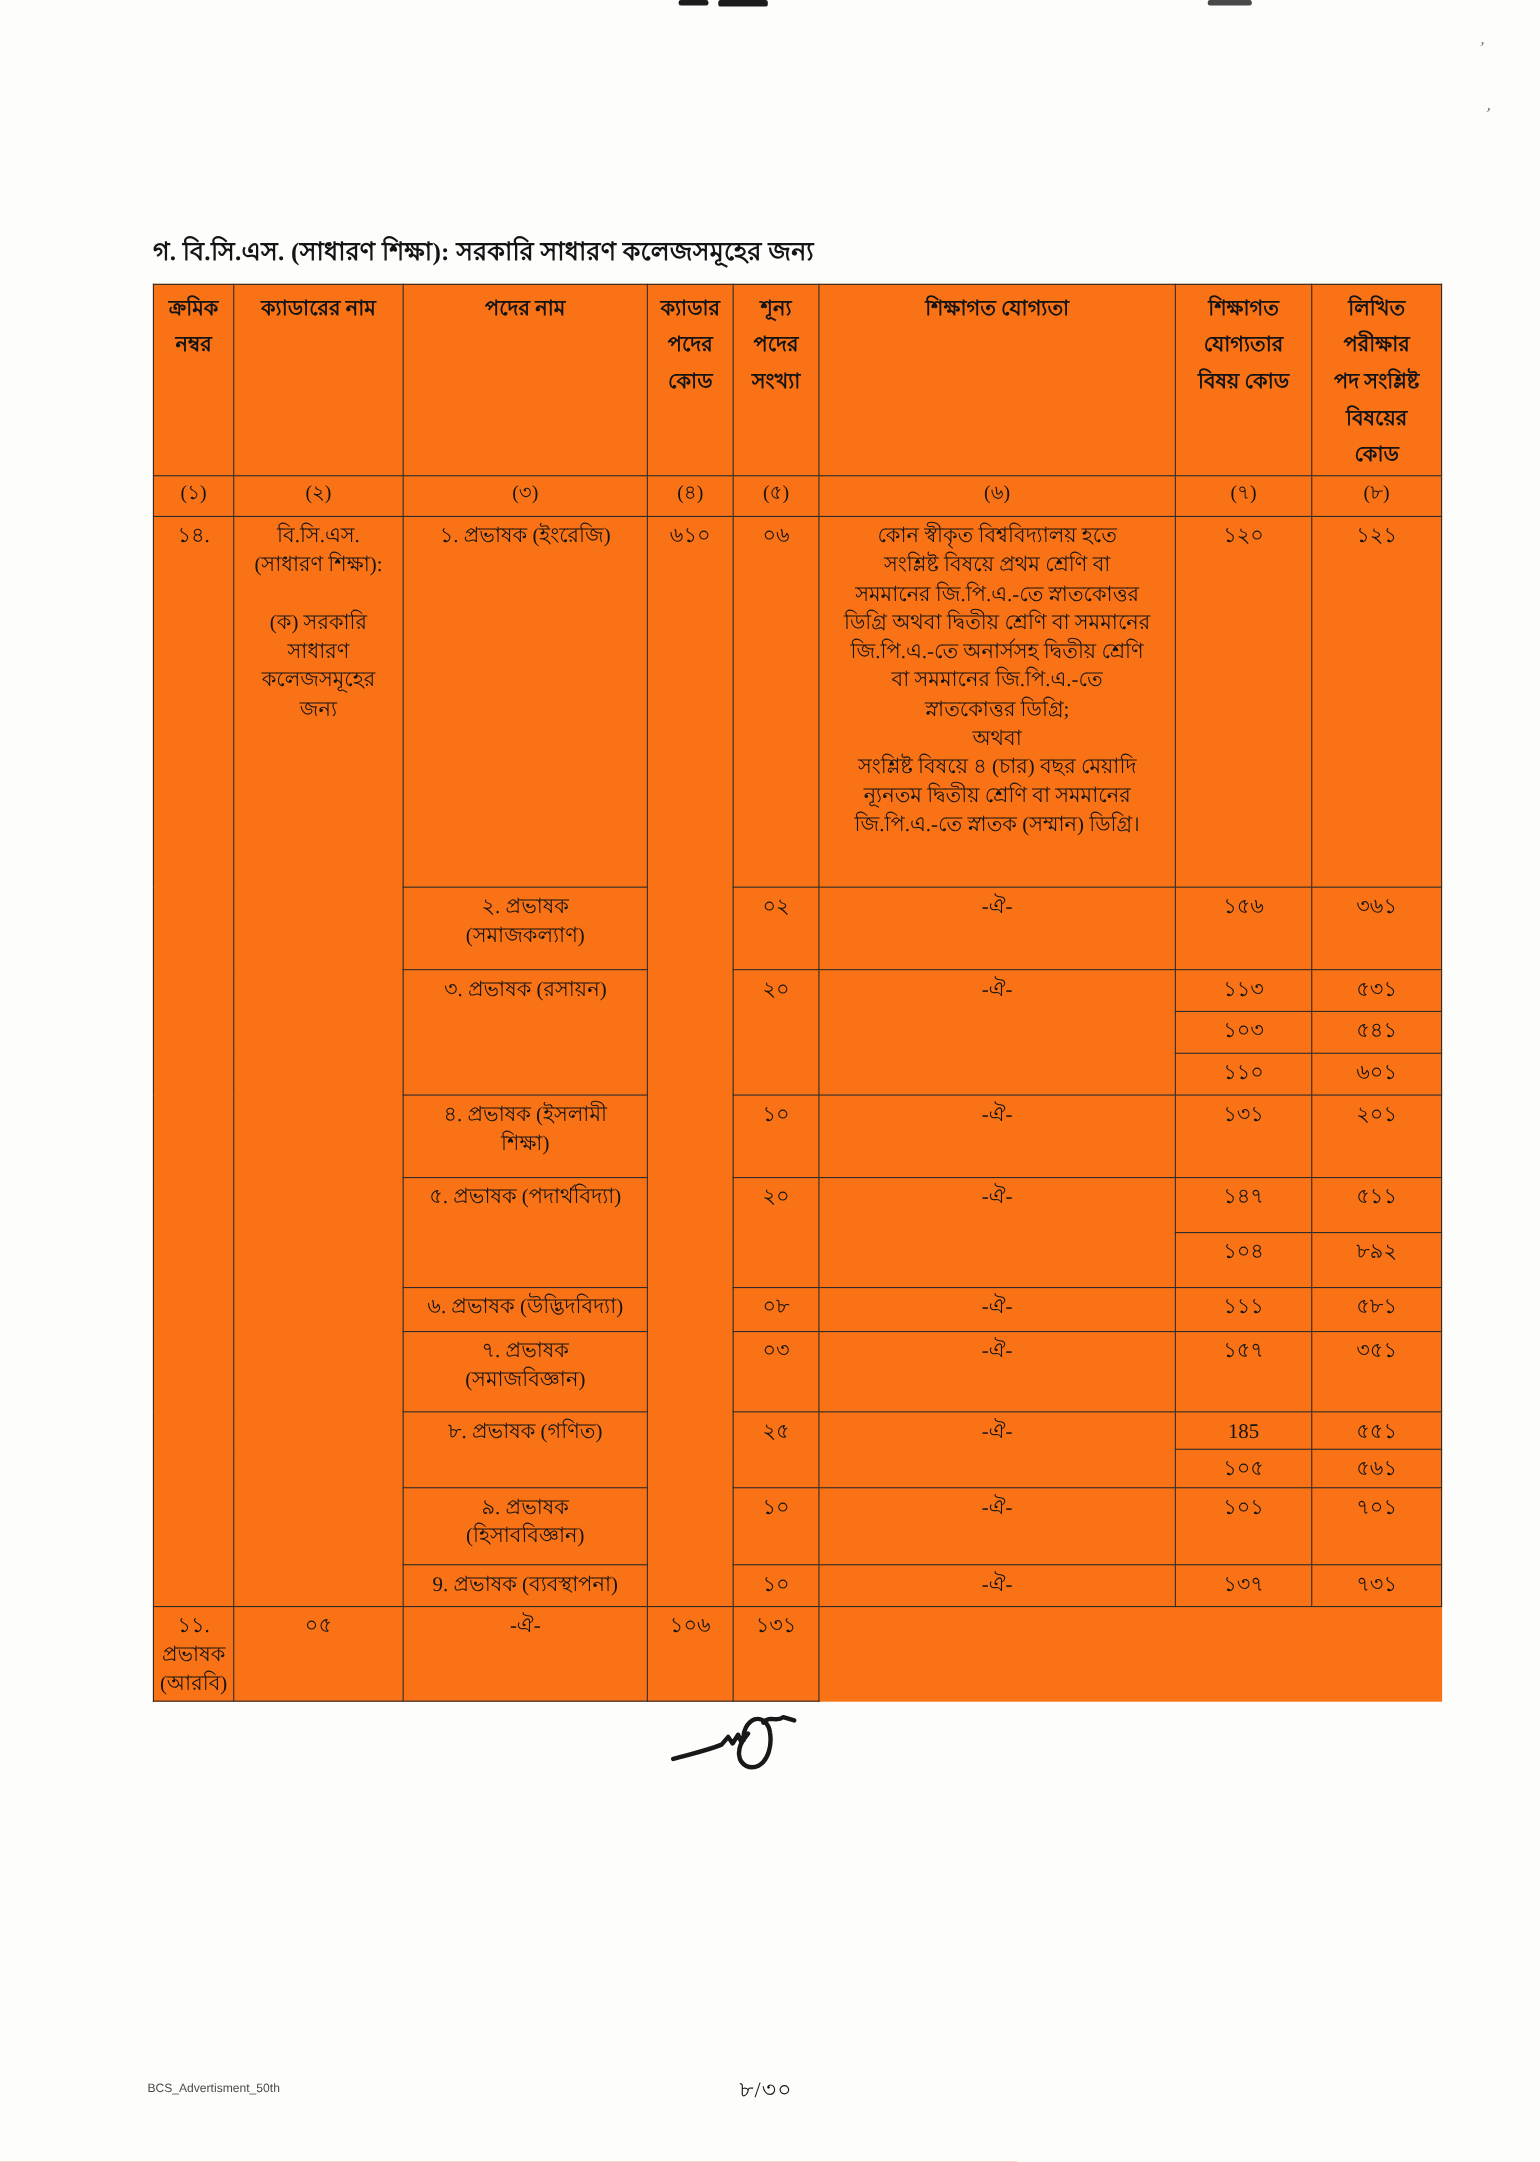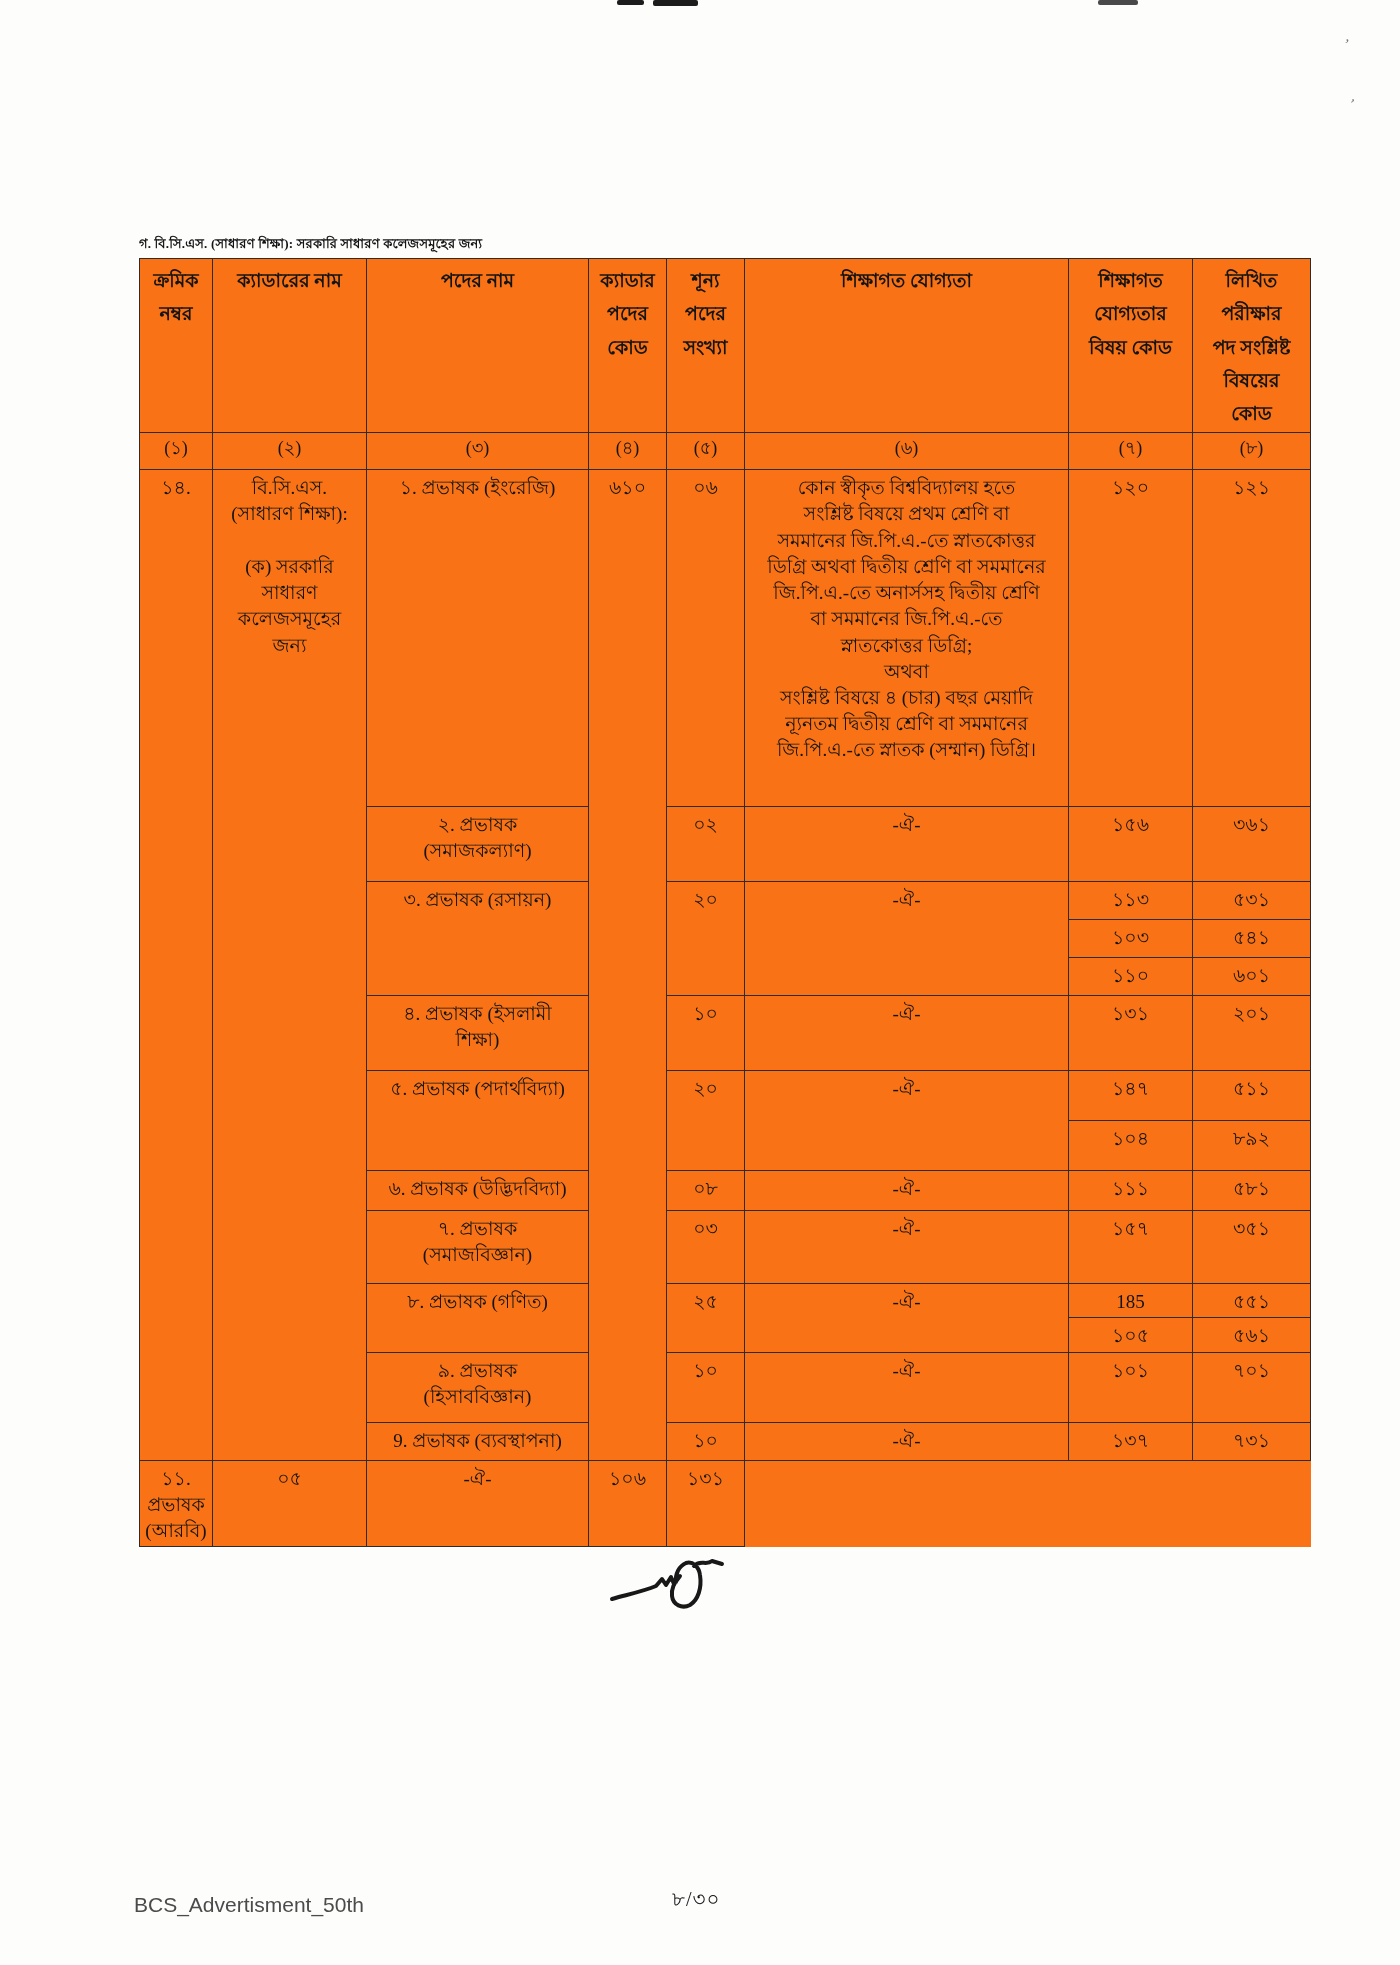--- a/index.html
+++ b/index.html
@@ -15,22 +15,22 @@
   
   .speck { position:absolute; background:#1c1c1c; border-radius:2px; }
   .sp1 { left:617px; top:0; width:27px; height:5px; }
   .sp2 { left:653px; top:0; width:45px; height:6px; }
   .sp3 { left:1098px; top:0; width:40px; height:5px; opacity:.8; }
   .tick { position:absolute; color:#7a7a7a; font-size:15px; }
   .tk1 { left:1344px; top:36px; transform:rotate(12deg); }
   .tk2 { left:1352px; top:88px; transform:rotate(20deg); }
 
   .doc-title {
-    position:absolute; left:139px; top:234px;
-    font-size:13px; font-weight:bold;
+    position:absolute; left:139px; top:210px;
+    font-size:23px; font-weight:bold;
     letter-spacing:.2px;
     white-space:pre-line;
   }
 
   table.main {
     position:absolute; left:139px; top:258px;
     width:1171px;
     border-collapse:collapse; table-layout:fixed;
     background:#f97316;
   }
@@ -70,21 +70,21 @@
 
   .signature { position:absolute; left:608px; top:1552px; }
 
   .page-number {
     position:absolute; left:672px; top:1884px;
     font-size:20px; letter-spacing:1px;
   }
   .footer-label {
     position:absolute; left:134px; top:1893px;
     font-family:"Liberation Sans","DejaVu Sans",sans-serif;
-    font-size:21px; color:#4b4b4b;
+    font-size:11px; color:#4b4b4b;
   }
 </style>
 </head>
 <body>
 
 <div class="page">
 
   <div class="speck sp1"></div>
   <div class="speck sp2"></div>
   <div class="speck sp3"></div>

